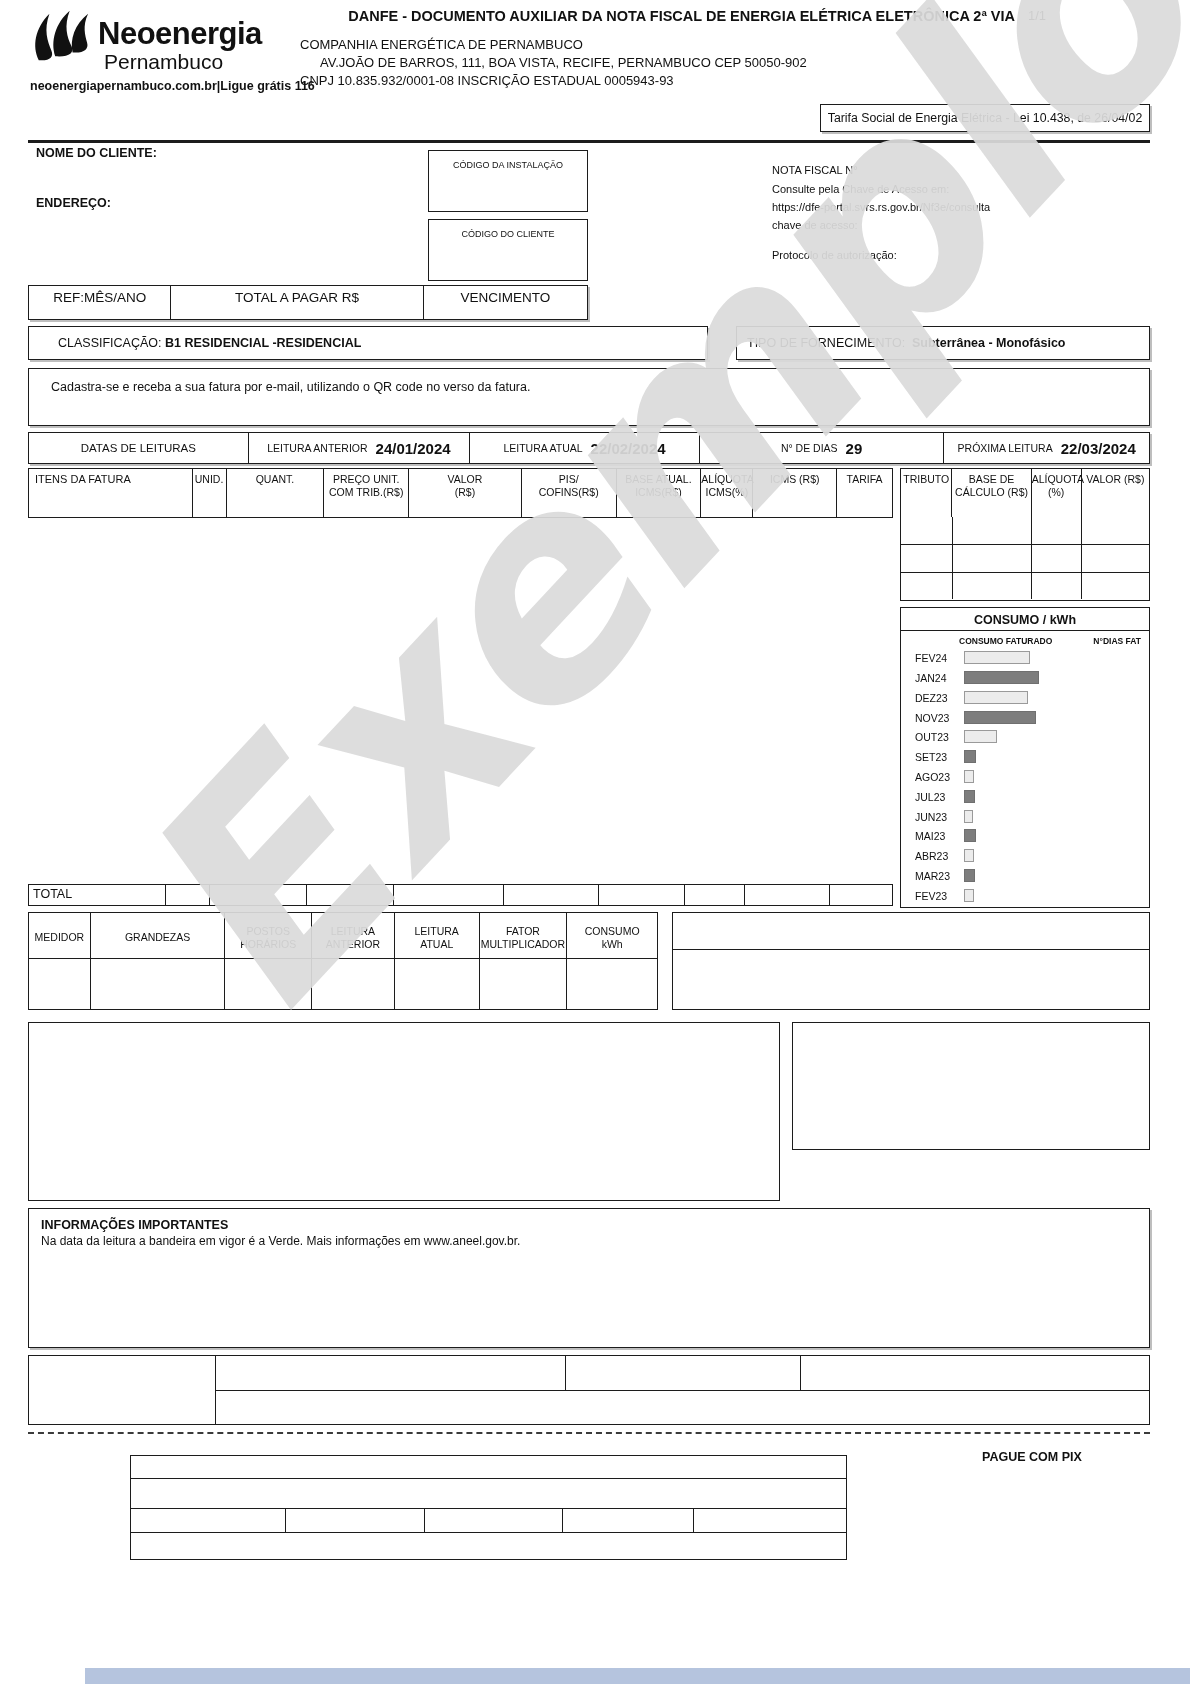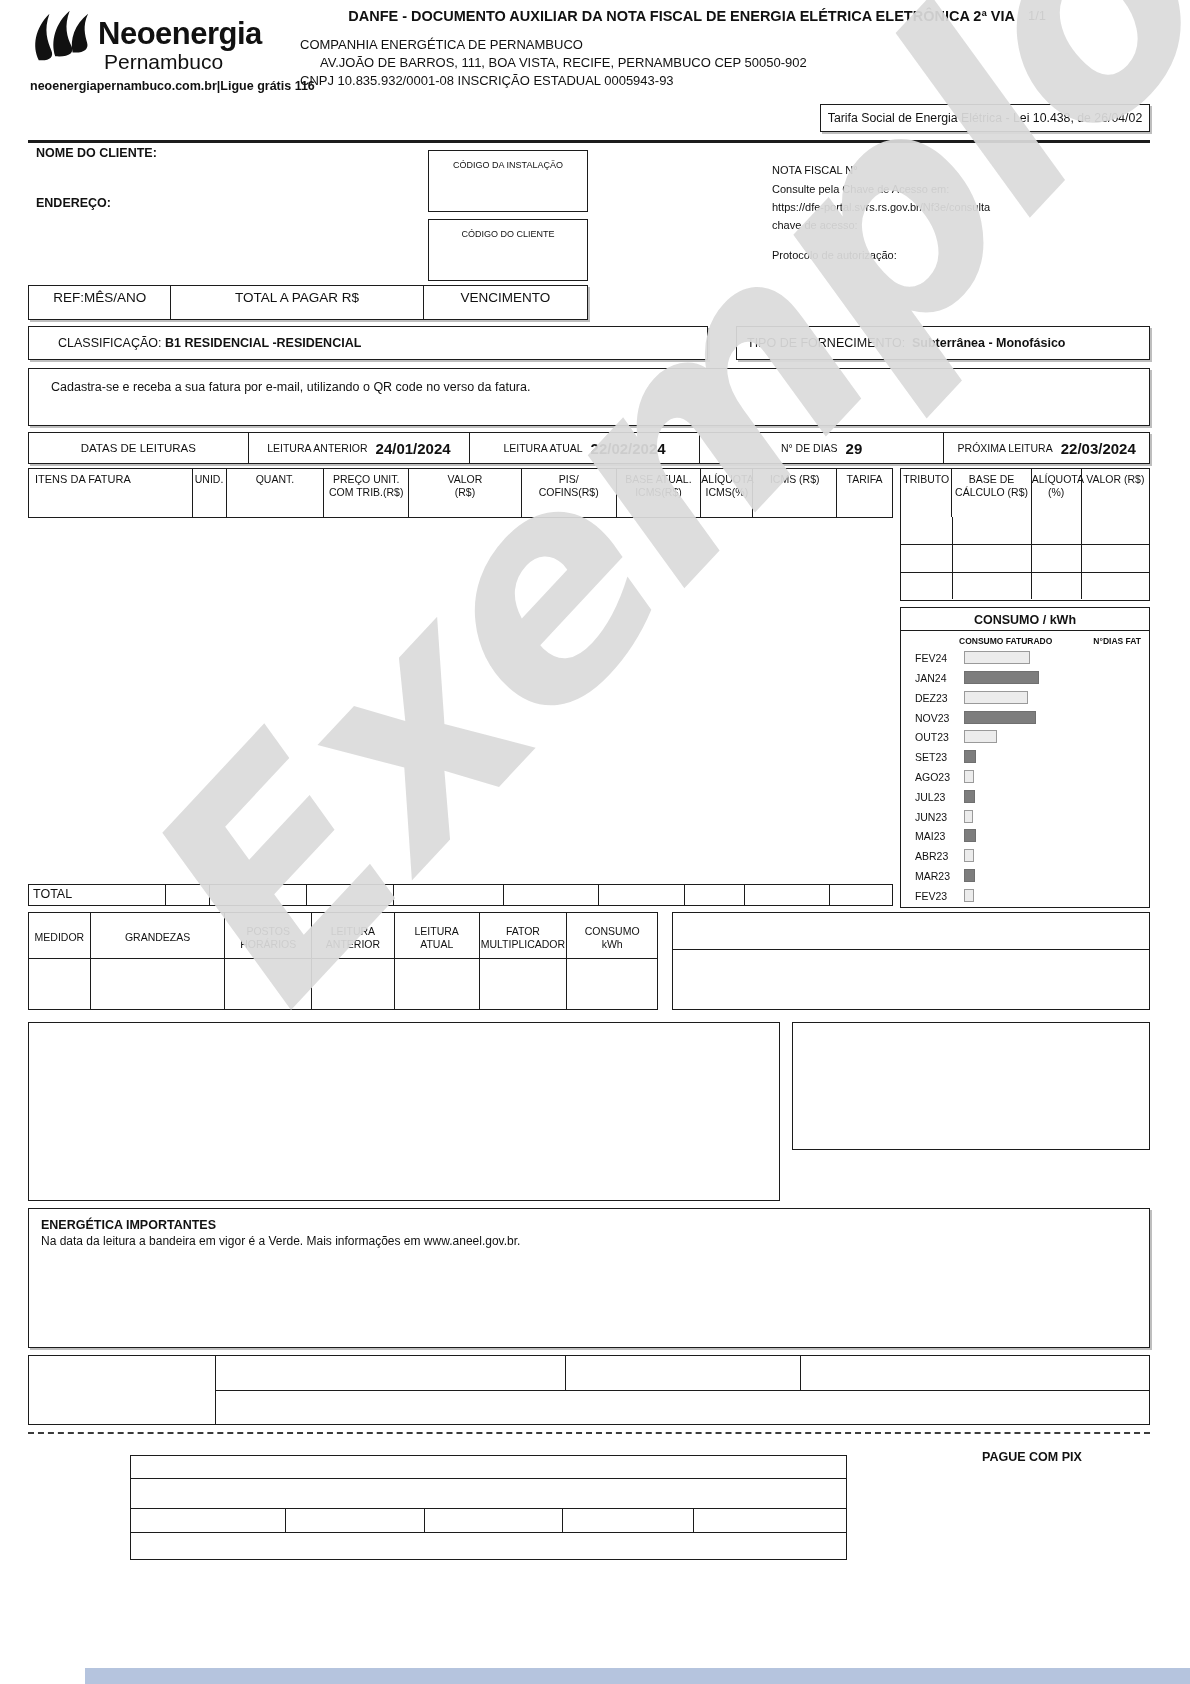--- a/index.html
+++ b/index.html
@@ -326,21 +326,21 @@
     </div>
   </div>
   <div class="box" style="left:672px;top:912px;width:478px;height:98px;">
     <div style="border-top:1.2px solid #1c1c1c;margin-top:36px;"></div>
   </div>
 
   <div class="box" style="left:28px;top:1022px;width:752px;height:179px;"></div>
   <div class="box" style="left:792px;top:1022px;width:358px;height:128px;"></div>
 
   <div class="box shadow" style="left:28px;top:1208px;width:1122px;height:140px;">
-    <div class="infotitle">ENERGÉTICA IMPORTANTES</div>
+    <div class="infotitle">INFORMAÇÕES IMPORTANTES</div>
     <div class="infotext">Na data da leitura a bandeira em vigor é a Verde. Mais informações em www.aneel.gov.br.</div>
   </div>
 
   <div class="box" style="left:28px;top:1355px;width:1122px;height:70px;">
     <div style="display:flex;height:100%;">
       <div style="width:187px;border-right:1.2px solid #1c1c1c;box-sizing:border-box;"></div>
       <div style="flex:1;display:flex;flex-direction:column;">
         <div style="display:flex;height:35px;border-bottom:1.2px solid #1c1c1c;box-sizing:border-box;">
           <div style="width:350px;border-right:1.2px solid #1c1c1c;box-sizing:border-box;"></div>
           <div style="width:235px;border-right:1.2px solid #1c1c1c;box-sizing:border-box;"></div>

